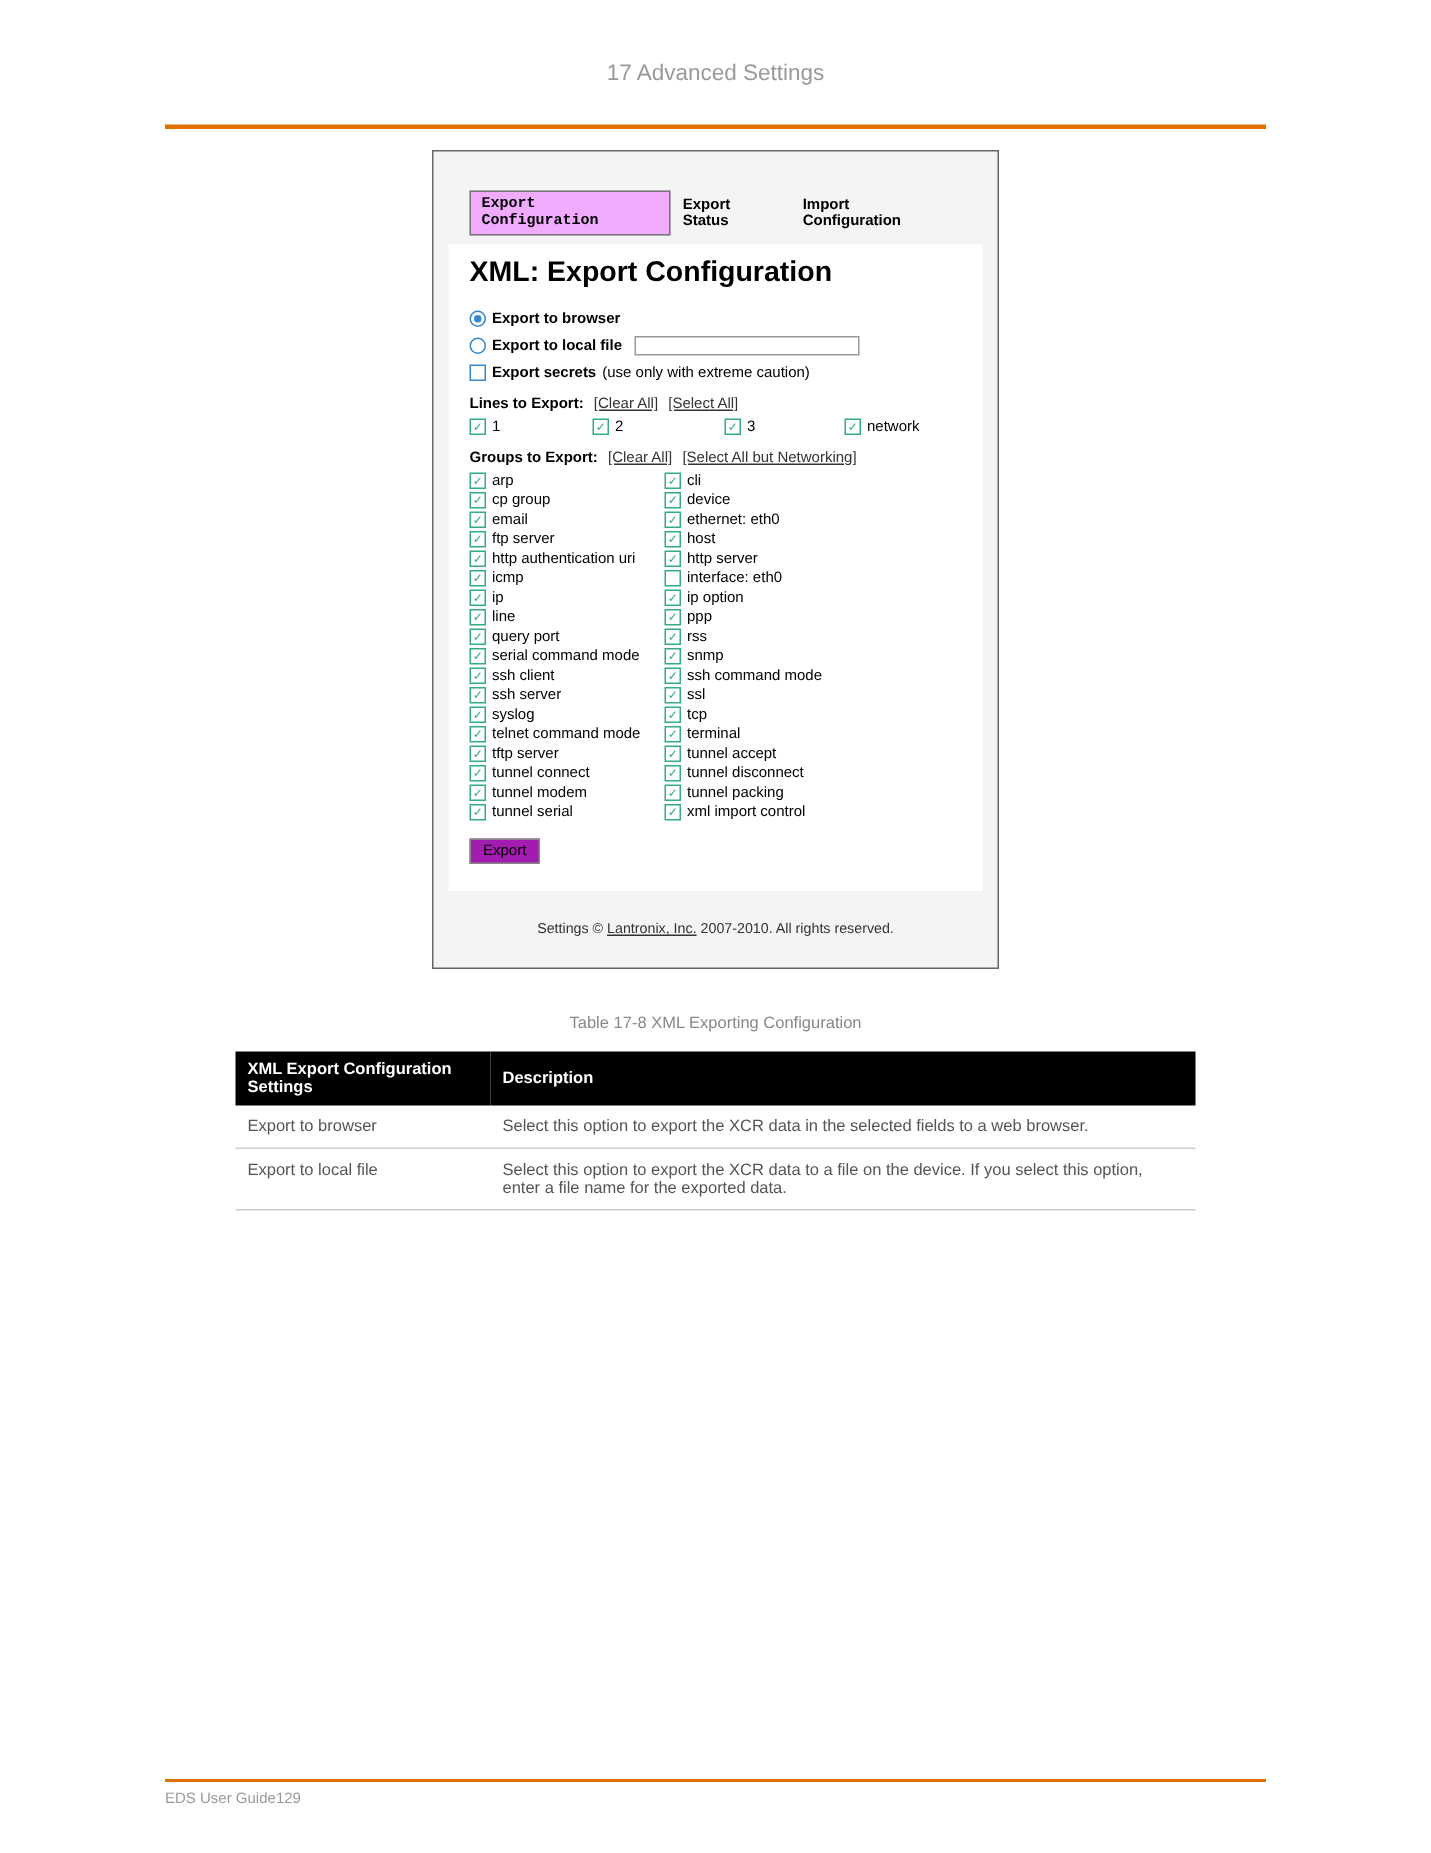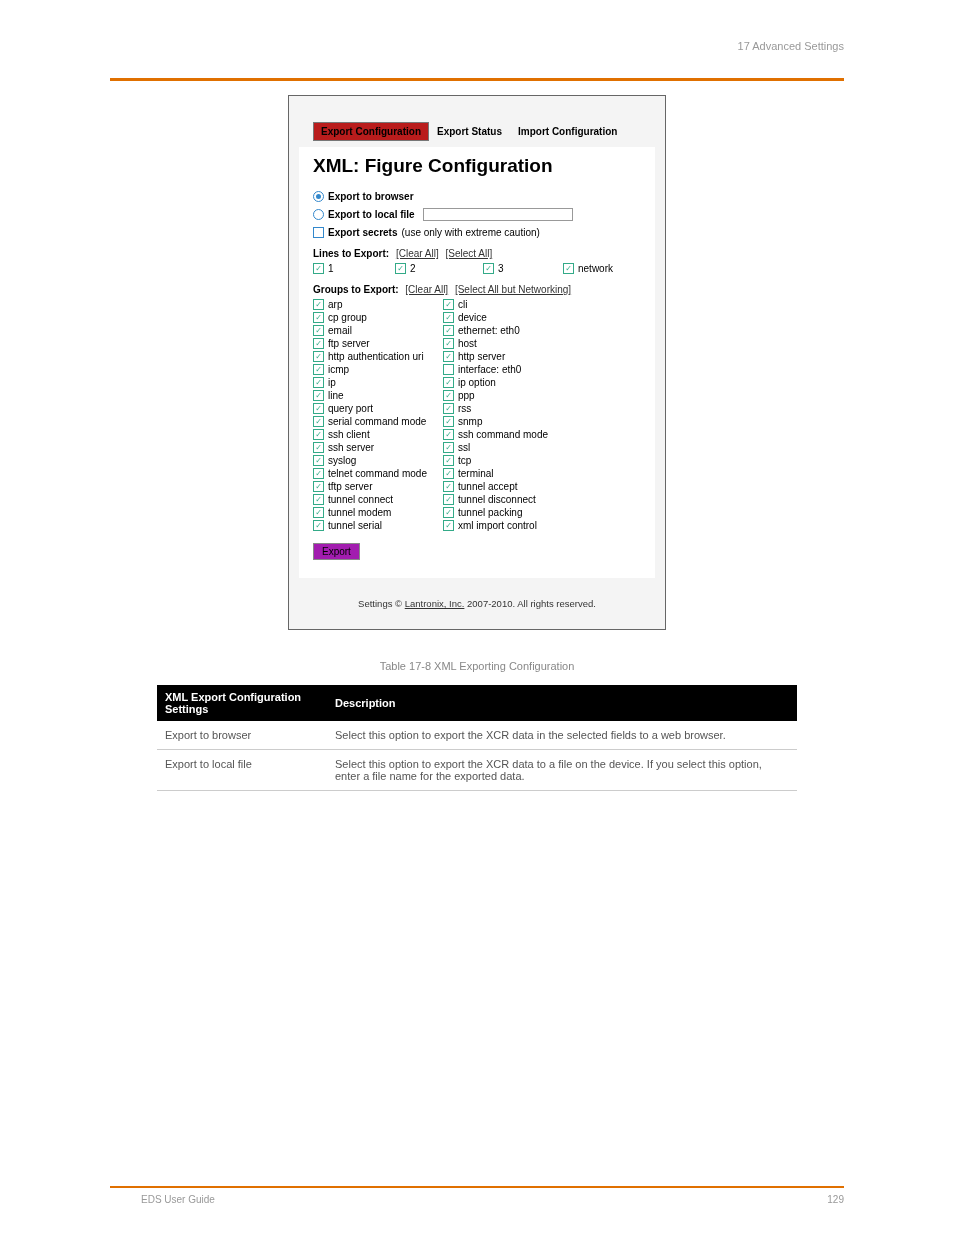--- a/index.html
+++ b/index.html
@@ -1,24 +1,24 @@
 <!DOCTYPE html>
 <html><head>
 <meta charset="utf-8">
 <style>
   * { box-sizing: border-box; margin: 0; padding: 0; }
   body { width: 954px; height: 1235px; font-family: Arial, sans-serif; background: #fff; position: relative; }
   .page { padding: 40px 110px 0 110px; }
   .header-line { height: 3px; background: #e07000; margin: 26px 0 14px 0; }
-  .header-row { display: flex; justify-content: flex-end; font-size: 11px; color: #999; margin-bottom: 8px;}
+  .header-row { display: flex; justify-content: center; font-size: 15px; color: #999; margin-bottom: 8px;}
   .caption { text-align: center; font-size: 11px; color: #888; margin: 24px 0 12px 0; }
   .screenshot { width: 378px; margin: 0 auto; border: 1px solid #666; background: #f4f4f4; padding: 0; }
   .tabrow { display: flex; gap: 0px; padding: 16px 14px 6px 14px; font-size: 10px; font-weight: bold; background:#fff; border-bottom:0; margin:10px 10px 0 10px; background:#f4f4f4;}
   .tabrow .tab { padding: 3px 7px; border:1px solid transparent;}
-  .tabrow .tab.active { border:1px solid #777; background:#b91c1c;}
+  .tabrow .tab.active { border:1px solid #777; background:#f0abfc;font-family:Liberation Mono, monospace;}
   .inner { background:#fff; margin:0 10px 10px 10px; padding: 2px 14px 18px 14px;}
   .h1 { font-size: 19px; font-weight: bold; margin: 6px 0 14px 0; }
   .cb-row { font-size: 10px; margin: 6px 0; display:flex; align-items:center; gap:4px;}
   .radio, .cb { width:11px;height:11px;border:1px solid #3a8; display:inline-flex; align-items:center; justify-content:center; font-size:8px; color:#3a8;}
   .radio { border-radius:50%; border-color:#38c;}
   .radio.sel::after{content:"";width:5px;height:5px;border-radius:50%;background:#38c;}
   .cb.ck::after{content:"✓"; line-height:1;}
   .txtinput { width:150px; height:13px; border:1px solid #999; display:inline-block; margin-left:4px;}
   .sec-label { font-size:10px; font-weight:bold; margin:10px 0 4px 0;}
   .sec-label .lnk { font-weight:normal; text-decoration:underline; color:#333; margin-left:4px;}
@@ -30,42 +30,42 @@
   .btn { border:1px solid #888; background:#a21caf; font-size:10px; padding:2px 8px; margin-top:10px; display:inline-block;}
   .copyright { text-align:center; font-size:9.5px; color:#333; padding:10px 0; background:#f4f4f4; margin:0 10px 10px 10px;}
   .copyright .u { text-decoration:underline;}
   .table-caption { font-size:11px; color:#888; text-align:center; margin:30px 0 13px 0;}
   table.settings { width:640px; margin:0 auto; border-collapse:collapse; font-size:11px;}
   table.settings th { background:#000; color:#fff; text-align:left; padding:6px 8px; font-weight:bold;}
   table.settings th:first-child{width:170px;}
   table.settings td { padding:8px; vertical-align:top; border-bottom:1px solid #ccc; color:#555;}
   .footer { position:absolute; bottom:30px; left:110px; right:110px; }
   .footer-line{height:2px;background:#e07000; margin-bottom:6px;}
-  .footer-row{display:flex;justify-content:space-between;font-size:10px;color:#999;margin-left:31px;}
+  .footer-row{display:flex;font-size:10px;color:#999;}
   .note {font-weight:normal; font-size:10px;}
 </style>
 </head>
 <body>
 
 <div class="page">
   <div class="header-row">
     <span></span>
     <span>17 Advanced Settings</span>
   </div>
   <div class="header-line"></div>
 
 
   <div class="screenshot">
     <div class="tabrow">
       <div class="tab active">Export Configuration</div>
       <div class="tab">Export Status</div>
       <div class="tab">Import Configuration</div>
     </div>
     <div class="inner">
-      <div class="h1">XML: Figure Configuration</div>
+      <div class="h1">XML: Export Configuration</div>
 
       <div class="cb-row">
         <span class="radio sel"></span>
         <b>Export to browser</b>
       </div>
       <div class="cb-row">
         <span class="radio"></span>
         <b>Export to local file</b>
         <span class="txtinput"></span>
       </div>

